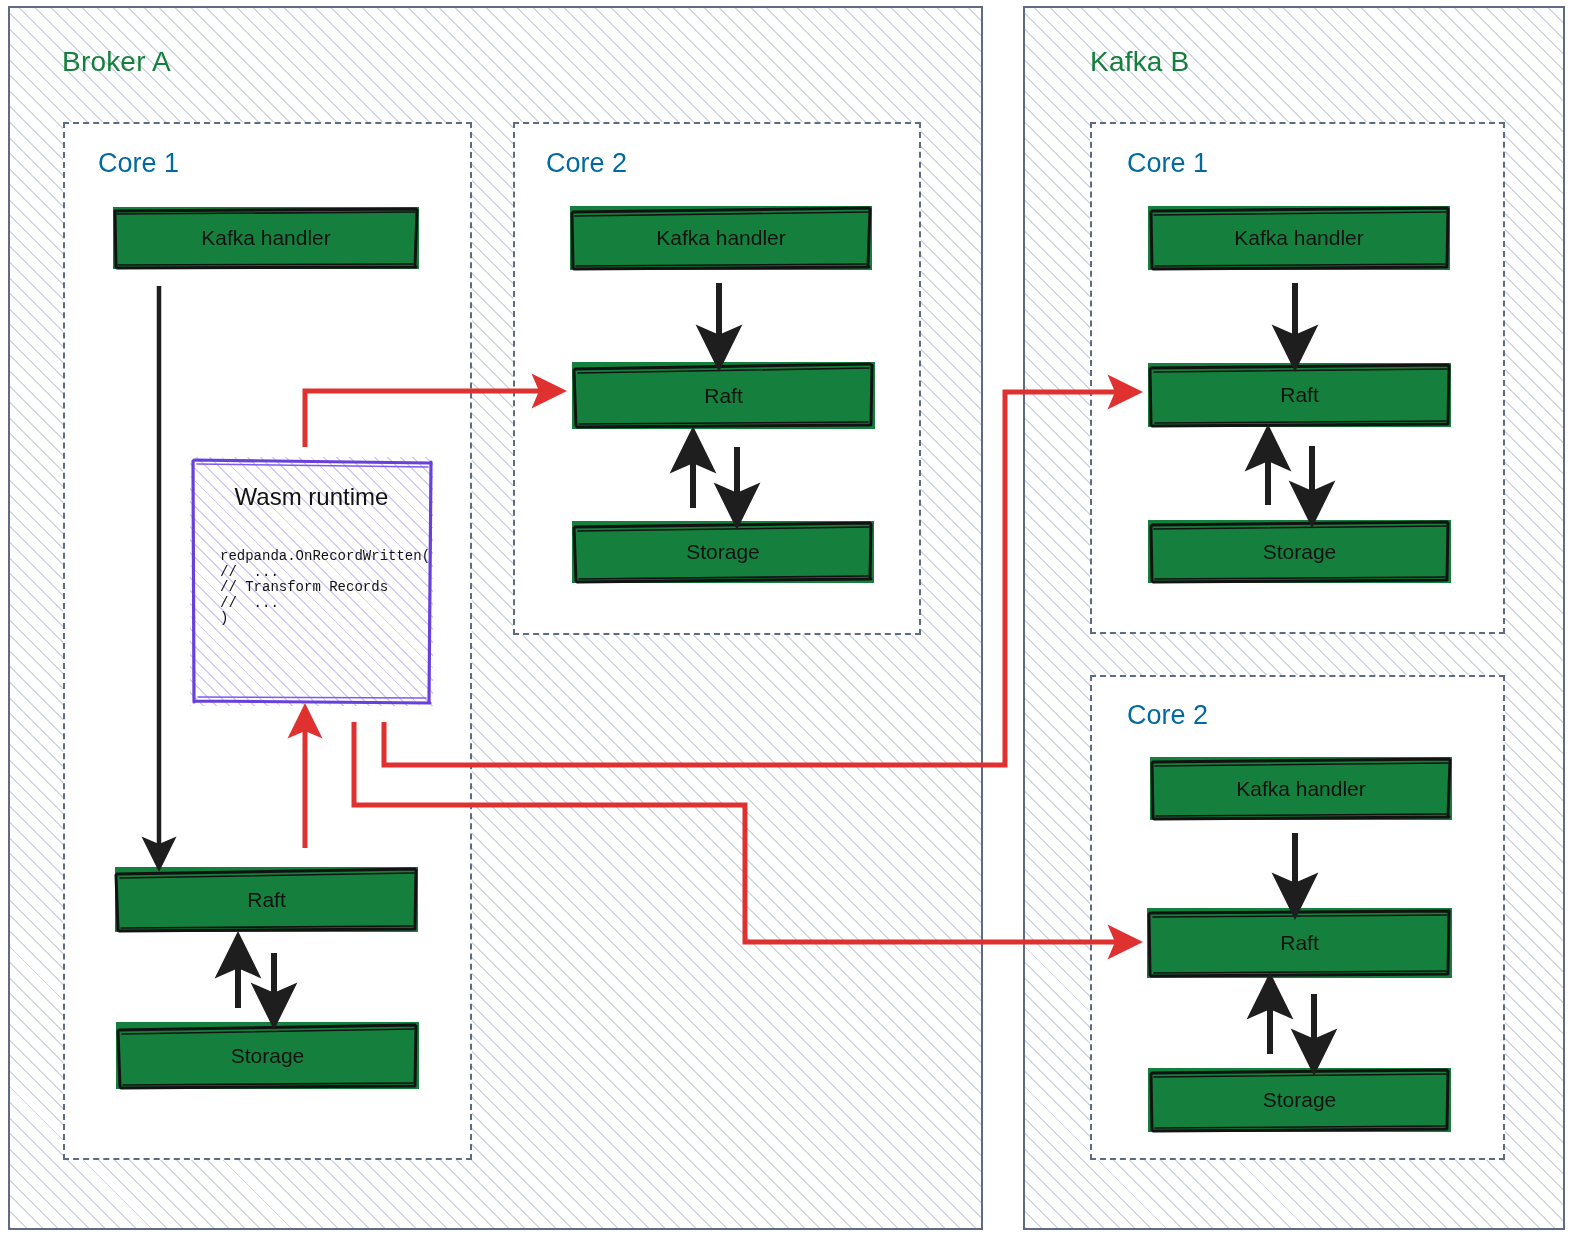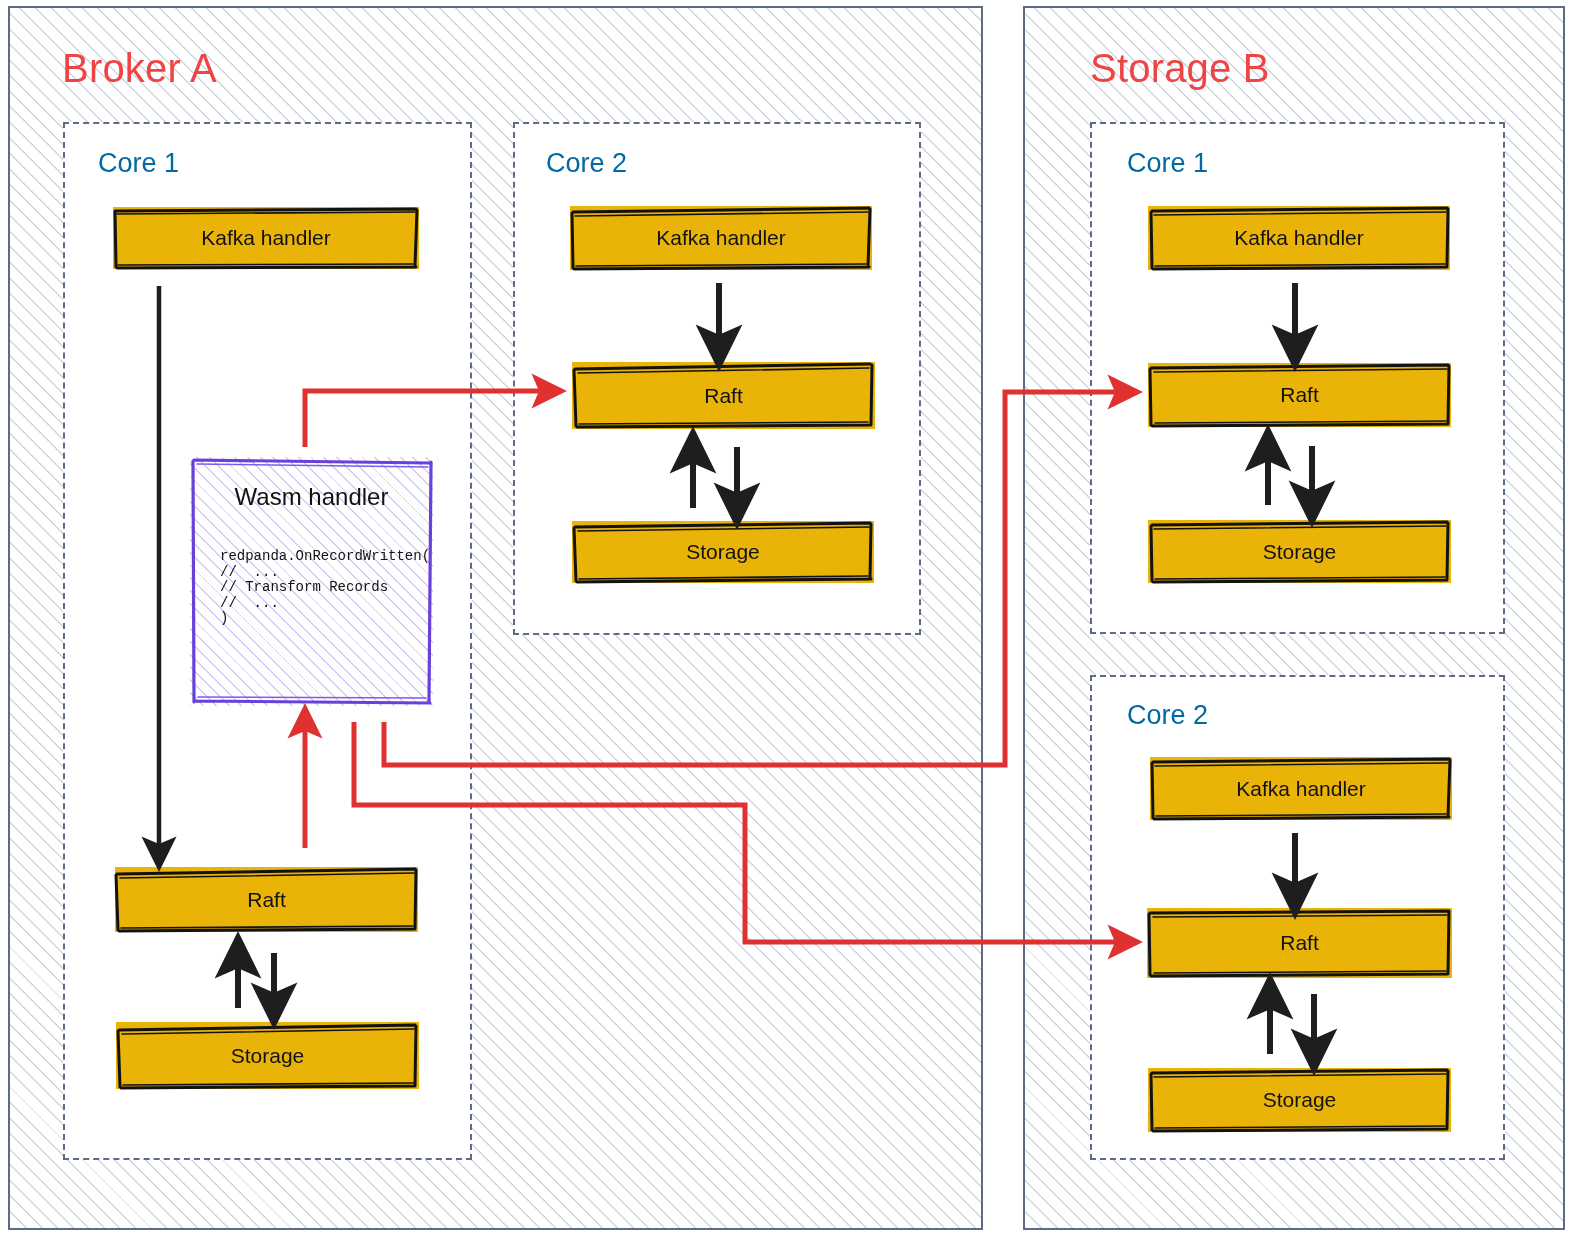--- a/index.html
+++ b/index.html
@@ -25,42 +25,42 @@
     background-image: repeating-linear-gradient(
       45deg,
       rgba(171, 183, 205, 0.55) 0px,
       rgba(171, 183, 205, 0.55) 1.4px,
       rgba(255, 255, 255, 0) 1.4px,
       rgba(255, 255, 255, 0) 11px
     );
   }
   .broker-label {
     position: absolute;
-    font-size: 40px;
-    color: #ef4444;
+    font-size: 28px;
+    color: #15803d;
     letter-spacing: 0.2px;
     white-space: nowrap;
   }
   .core {
     position: absolute;
     box-sizing: border-box;
     border: 2.5px dashed #5d6b84;
     background: #ffffff;
   }
   .core-label {
     position: absolute;
     font-size: 27px;
     color: #0369a1;
     white-space: nowrap;
   }
   
   .node {
     position: absolute;
     box-sizing: border-box;
-    background: #eab308;
+    background: #15803d;
   }
   .node .sketch {
     position: absolute;
     inset: 0;
     overflow: visible;
   }
   .node .node-text {
     position: absolute;
     inset: 0;
     display: flex;
@@ -128,21 +128,21 @@
       <path d="M4,7 L302,5 M300,57 L5,58" fill="none" stroke="#121212" stroke-width="1.6" stroke-linecap="round"></path>
     </svg>
     <div class="node-text">Kafka handler</div>
   </div>
 
   <div class="wasm" style="left:190px; top:457px; width:243px; height:249px;">
     <svg class="sketch" viewBox="0 0 243 249" preserveAspectRatio="none">
       <path d="M4,3 L240,6 M241,5 L239,245 M240,246 L5,244 M4,245 L3,4" fill="none" stroke="#6741d9" stroke-width="3.2" stroke-linecap="round"></path>
       <path d="M7,7 L238,10 M236,241 L8,240" fill="none" stroke="#7c5cf0" stroke-width="1.6" stroke-linecap="round"></path>
     </svg>
-    <div class="wasm-title">Wasm handler</div>
+    <div class="wasm-title">Wasm runtime</div>
     <div class="wasm-code">redpanda.OnRecordWritten(
 //  ...
 // Transform Records
 //  ...
 )</div>
   </div>
 
   <div class="node" style="left:115px; top:867px; width:303px; height:65px;">
     <svg class="sketch" viewBox="0 0 303 65" preserveAspectRatio="none">
       <path d="M2,7 L300,2 M301,3 L300,61 M300,62 L4,64 M3,63 L1,8" fill="none" stroke="#121212" stroke-width="3" stroke-linecap="round"></path>
@@ -180,21 +180,21 @@
 
   <div class="node" style="left:572px; top:521px; width:302px; height:62px;">
     <svg class="sketch" viewBox="0 0 302 62" preserveAspectRatio="none">
       <path d="M3,6 L298,2 M299,3 L298,57 M299,58 L5,61 M4,60 L2,7" fill="none" stroke="#121212" stroke-width="3" stroke-linecap="round"></path>
       <path d="M6,10 L297,6 M296,55 L7,58" fill="none" stroke="#121212" stroke-width="1.6" stroke-linecap="round"></path>
     </svg>
     <div class="node-text">Storage</div>
   </div>
 
   <div class="broker" style="left:1023px; top:6px; width:542px; height:1224px;"></div>
-  <div class="broker-label" style="left:1090px; top:46px;">Storage B</div>
+  <div class="broker-label" style="left:1090px; top:46px;">Kafka B</div>
 
   <div class="core" style="left:1090px; top:122px; width:415px; height:512px;"></div>
   <div class="core-label" style="left:1127px; top:148px;">Core 1</div>
 
   <div class="node" style="left:1148px; top:206px; width:302px; height:64px;">
     <svg class="sketch" viewBox="0 0 302 64" preserveAspectRatio="none">
       <path d="M4,5 L299,2 M300,3 L299,60 M299,61 L5,63 M4,62 L3,6" fill="none" stroke="#121212" stroke-width="3" stroke-linecap="round"></path>
       <path d="M6,9 L298,6 M297,58 L7,60" fill="none" stroke="#121212" stroke-width="1.6" stroke-linecap="round"></path>
     </svg>
     <div class="node-text">Kafka handler</div>

